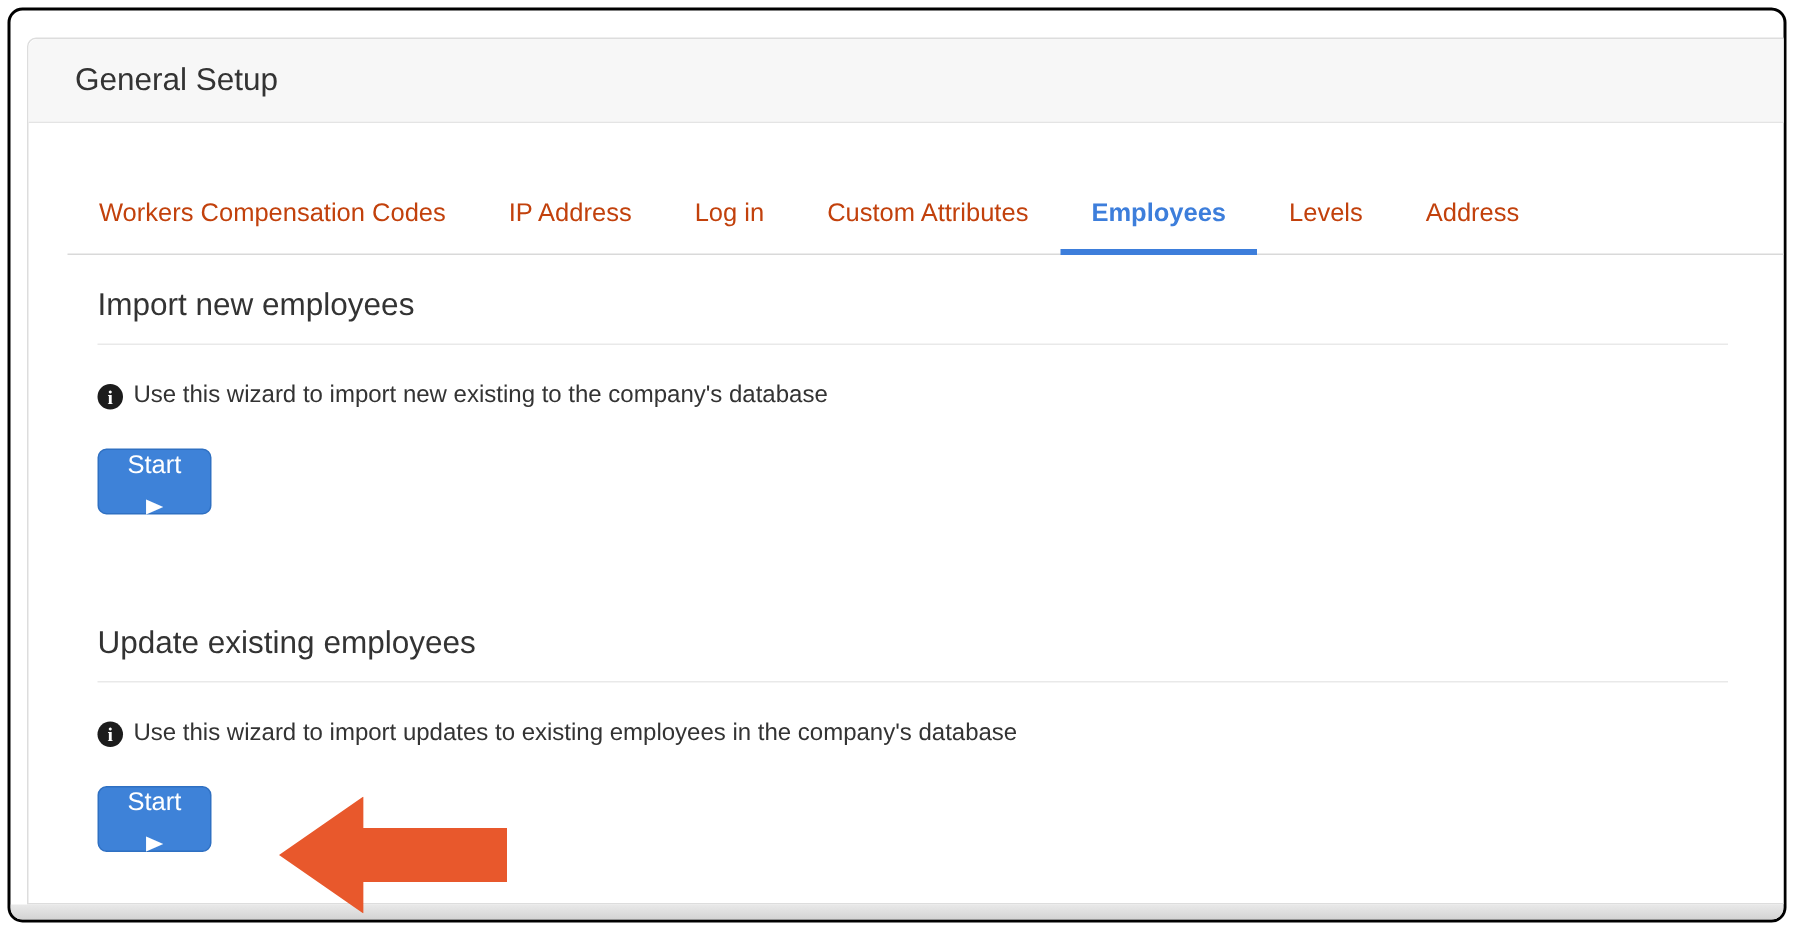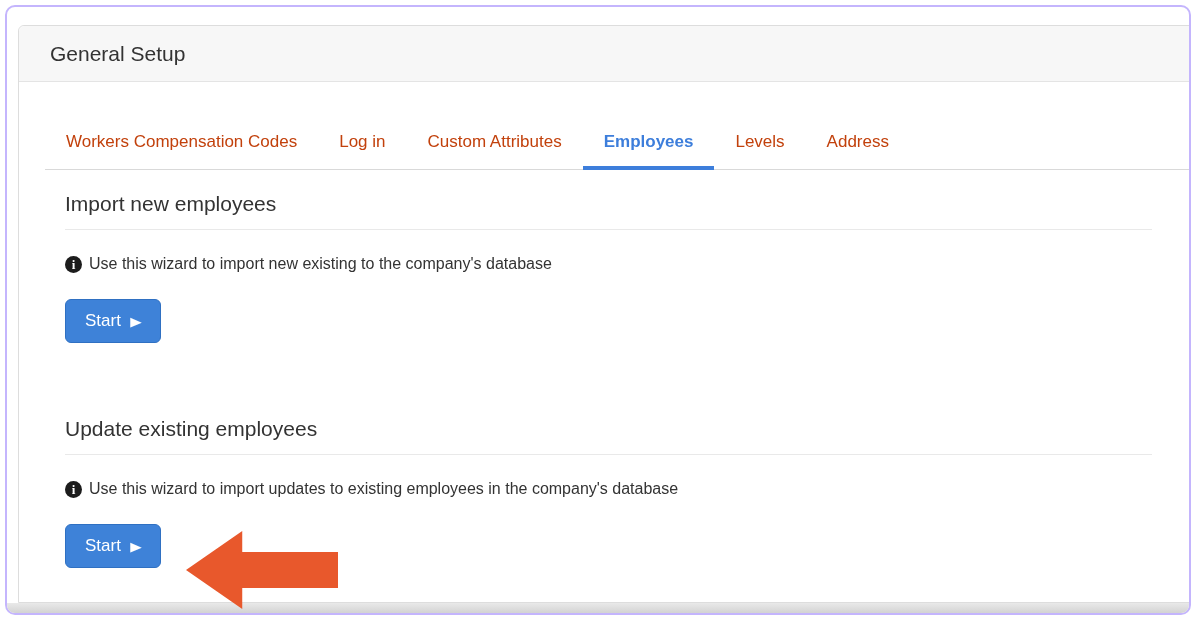--- a/index.html
+++ b/index.html
@@ -1,21 +1,21 @@
 <!DOCTYPE html>
 <html><head>
 <meta charset="utf-8">
 <style>
   * { margin: 0; padding: 0; box-sizing: border-box; }
   html, body { width: 1196px; height: 620px; background: #fff; overflow: hidden;
     font-family: "Liberation Sans", "DejaVu Sans", sans-serif; }
 
   .frame {
     position: absolute; left: 5px; top: 5px; right: 5px; bottom: 5px;
-    border: 2px solid #c4b5fd; border-radius: 10px;
+    border: 2px solid #000000; border-radius: 10px;
     background: #fff; overflow: hidden;
   }
   .bottom-strip {
     position: absolute; left: 0; right: 0; bottom: 0; height: 10px;
     background: linear-gradient(#e9e9e9, #d3d3d3);
   }
 
   .panel {
     position: absolute; left: 11px; top: 18px; right: -24px; bottom: 10px;
     background: #fff; border: 1px solid #ddd; border-radius: 6px 0 0 0;
@@ -58,21 +58,21 @@
     width: 17px; height: 17px; border-radius: 50%;
     background: #1c1c1c; color: #fff; flex: 0 0 auto;
     font-family: "Liberation Serif", serif; font-weight: bold;
     font-size: 13px; line-height: 1;
   }
 
   .start-btn {
     margin-top: 26px; display: inline-flex; align-items: center; gap: 10px;
     background: #3e82d8; border: 1px solid #2f70c2; border-radius: 6px;
     color: #fff; font-size: 17px; padding: 0 19px; height: 44px;
-    cursor: pointer; font-family: inherit;
+    cursor: pointer; font-family: inherit; flex-direction: column;
   }
   .play-icon { font-size: 13px; line-height: 1; transform: scaleX(1.15); }
 
   .annotation-arrow {
     position: absolute; left: 186px; top: 531px; width: 152px; height: 78px;
     background: #e8582c;
     clip-path: polygon(0% 50%, 37% 0%, 37% 27%, 100% 27%, 100% 73%, 37% 73%, 37% 100%);
     pointer-events: none;
   }
 </style>
@@ -85,20 +85,23 @@
 
     <div class="panel-header">
       <span class="panel-title">General Setup</span>
     </div>
 
     <div class="panel-body">
 
       <div class="tabbar">
         <div class="tab">
           <span>Workers Compensation Codes</span>
+        </div>
+        <div class="tab">
+          <span>IP Address</span>
         </div>
         <div class="tab">
           <span>Log in</span>
         </div>
         <div class="tab">
           <span>Custom Attributes</span>
         </div>
         <div class="tab active">
           <span>Employees</span>
         </div>

